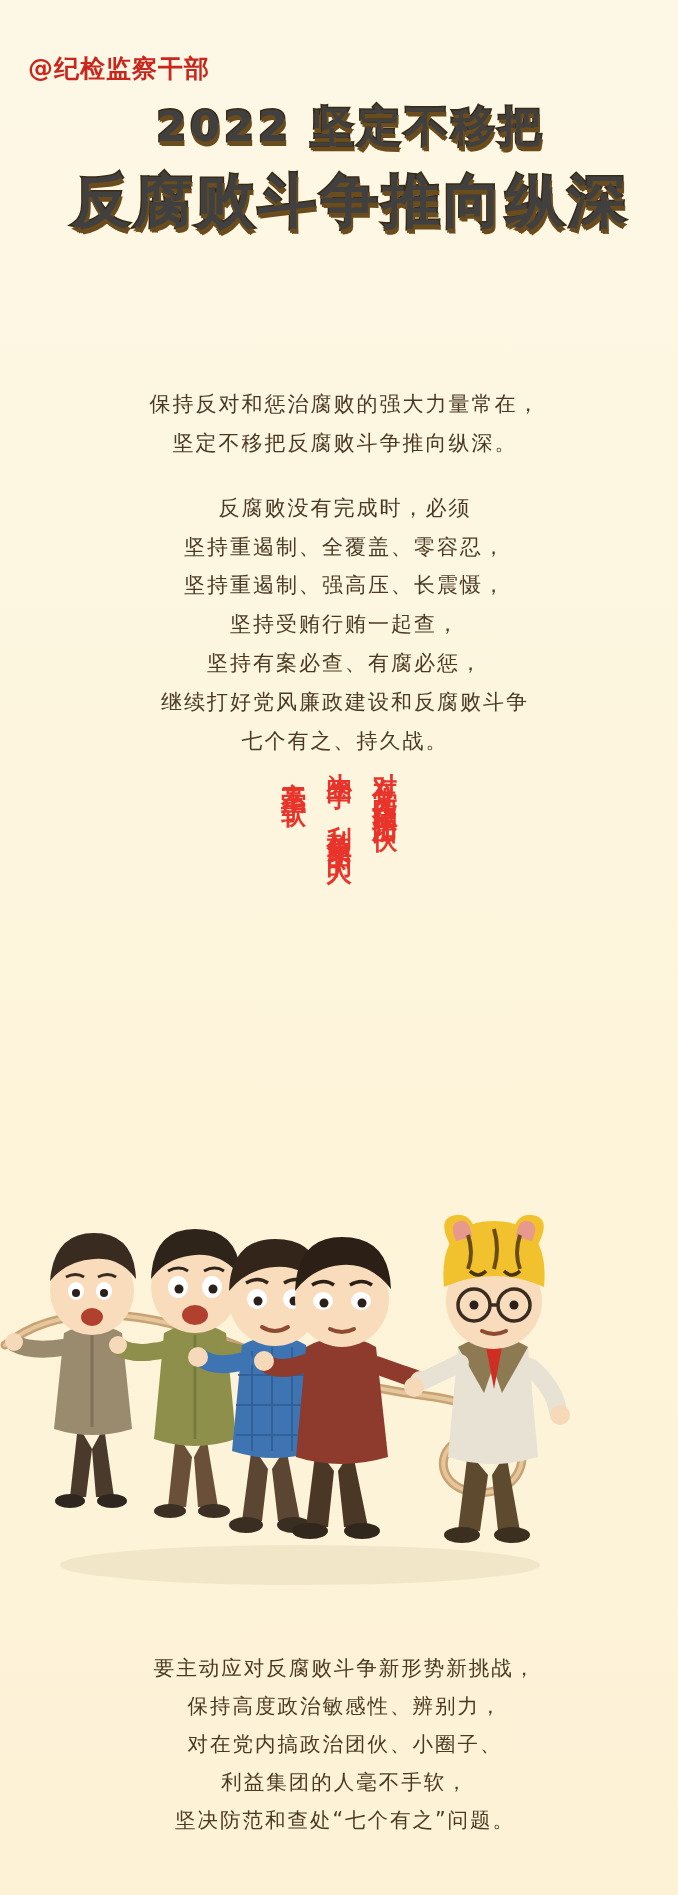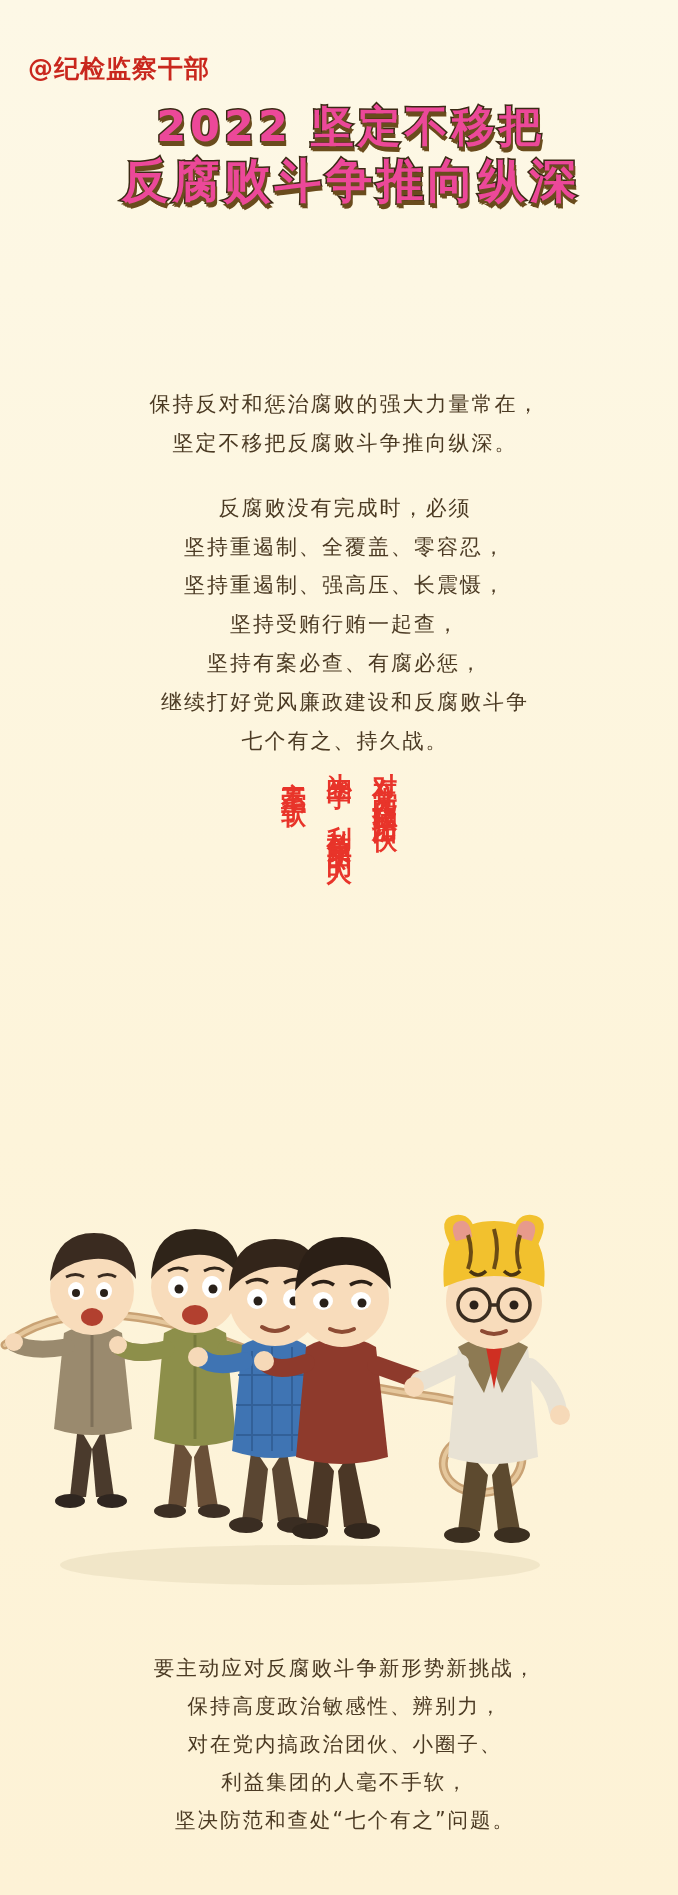--- a/index.html
+++ b/index.html
@@ -45,30 +45,30 @@
   }
   .hl-line {
     font-family: "DejaVu Sans", sans-serif;
     font-weight: bold;
     line-height: 1.22;
     letter-spacing: 4px;
     white-space: nowrap;
   }
   .hl-1, .hl-2 {
     font-size: 44px;
-    color: #ec4899;
+    color: #404040;
     -webkit-text-stroke: 3px #3a2a14;
     paint-order: stroke fill;
     text-shadow:
       0 4px 0 #6a4c1d,
       2px 5px 0 #6a4c1d;
     padding-left: 24px;
   }
   .hl-1 { font-size: 43px; }
-  .hl-2 { font-size: 47px; }
+  .hl-2 { font-size: 58px; margin-top: 14px; }
   .hl-3 {
     font-size: 50px;
     margin-top: 20px;
     color: #e02a18;
     -webkit-text-stroke: 3px #7d1207;
     paint-order: stroke fill;
     text-shadow:
       0 4px 0 #a3452a,
       2px 5px 0 #a3452a;
     letter-spacing: 7px;

